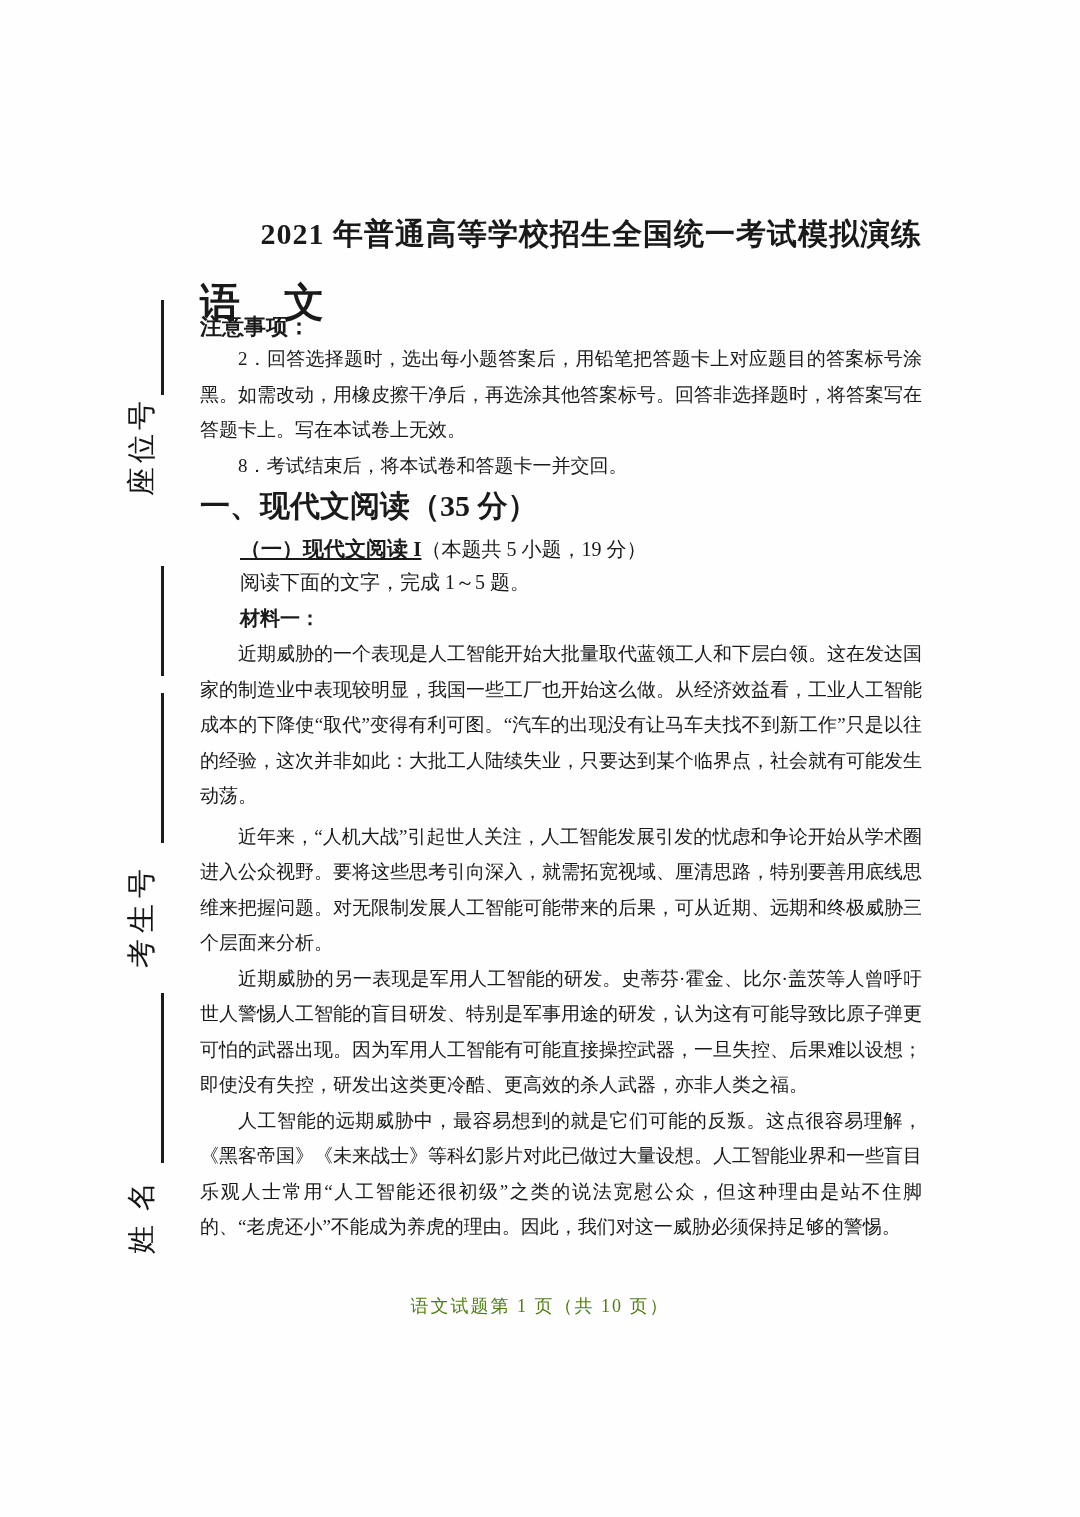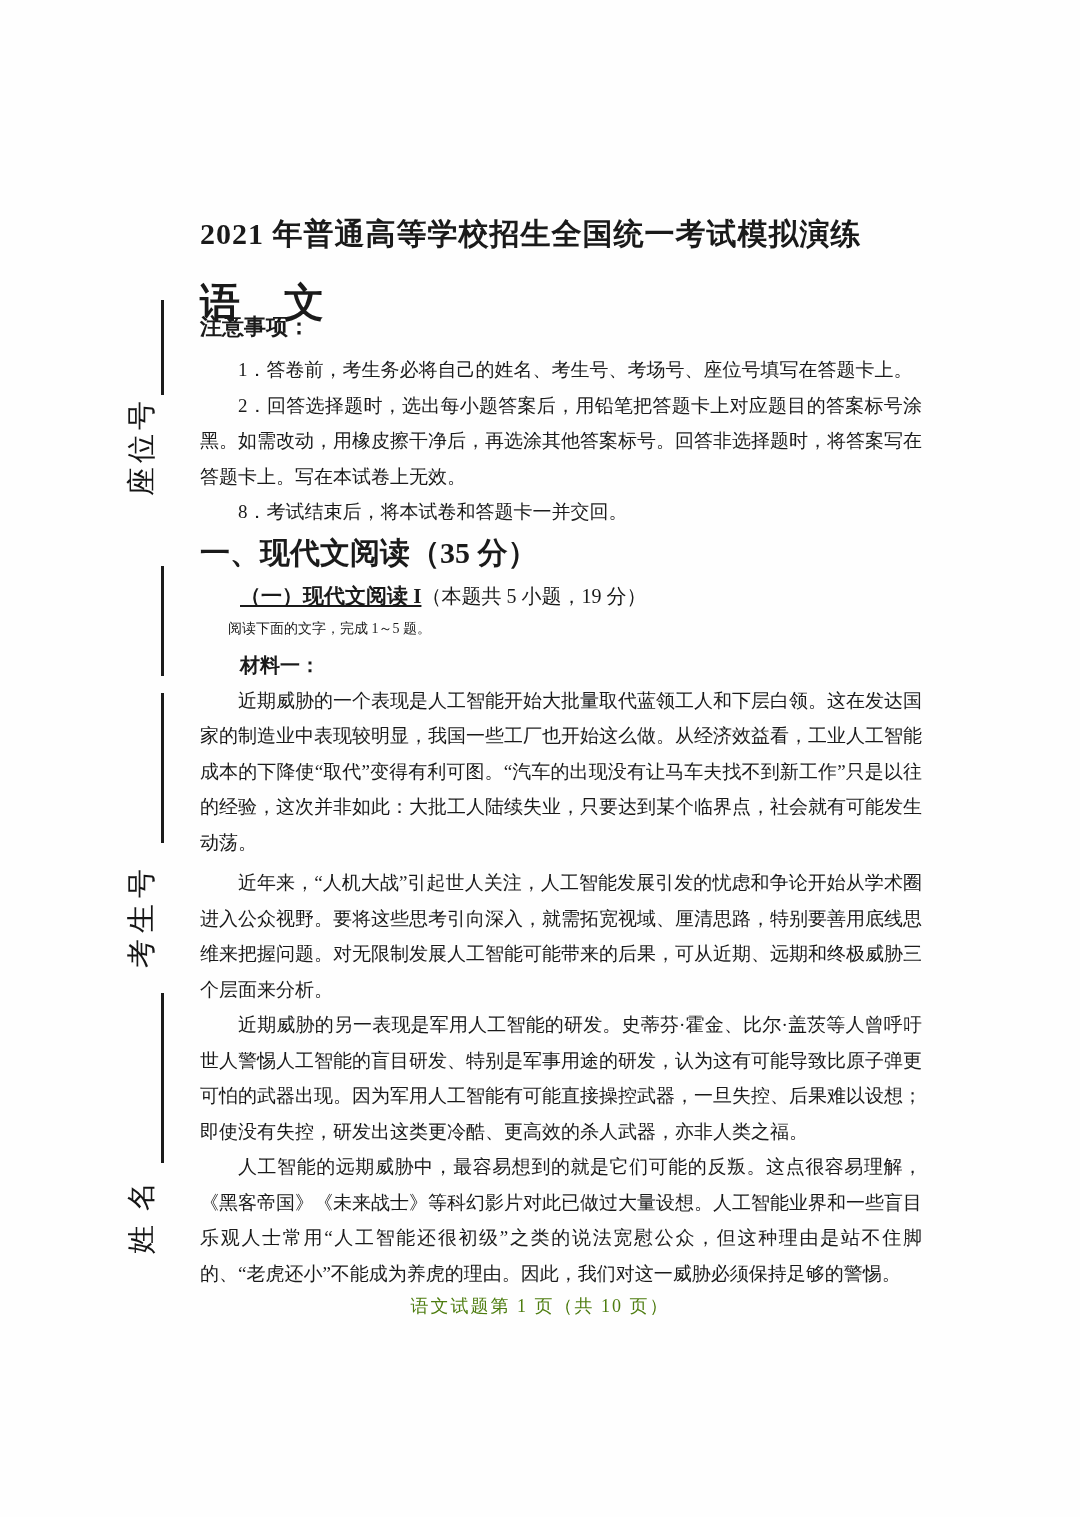--- a/index.html
+++ b/index.html
@@ -50,21 +50,21 @@
 
   
   .content {
     position: absolute;
     left: 200px;
     top: 0;
     width: 722px;
   }
   .title {
     margin: 215px 0 0 0;
-    text-align: left;
+    text-align: right;
     font-size: 30px;
     font-weight: bold;
     line-height: 38px;
     letter-spacing: 1px;
   }
   .subject {
     margin-top: 28px;
     text-align: left;
     font-size: 40px;
     font-weight: bold;
@@ -93,21 +93,21 @@
   }
   .part-heading {
     margin: 12px 0 0 0;
     font-size: 20px;
     line-height: 30px;
     text-indent: 2em;
   }
   .part-heading .bold-seg { font-weight: bold; font-size: 21px; text-decoration: underline; }
   .instruction {
     margin: 0;
-    font-size: 14px;
+    font-size: 20px;
     line-height: 36px;
     text-indent: 2em;
   }
   .material-heading {
     margin: 0;
     font-size: 20px;
     font-weight: bold;
     line-height: 36px;
     text-indent: 2em;
   }
@@ -147,21 +147,20 @@
   </div>
 
   <div class="content">
 
     <h1 class="title">2021 年普通高等学校招生全国统一考试模拟演练</h1>
 
     <div class="subject">语　文</div>
 
     <div class="notice-heading">注意事项：</div>
 
-    <p class="notice first">1．答卷前，考生务必将自己的姓名、考生号、考场号、座位号填写在答题卡上。</p>
     <p class="notice">2．回答选择题时，选出每小题答案后，用铅笔把答题卡上对应题目的答案标号涂黑。如需改动，用橡皮擦干净后，再选涂其他答案标号。回答非选择题时，将答案写在答题卡上。写在本试卷上无效。</p>
     <p class="notice">8．考试结束后，将本试卷和答题卡一并交回。</p>
 
     <h2 class="section-heading">一、现代文阅读（35 分）</h2>
 
     <p class="part-heading"><span class="bold-seg">（一）现代文阅读 I</span><span>（本题共 5 小题，19 分）</span></p>
 
     <p class="instruction">阅读下面的文字，完成 1～5 题。</p>
 
     <p class="material-heading">材料一：</p>

